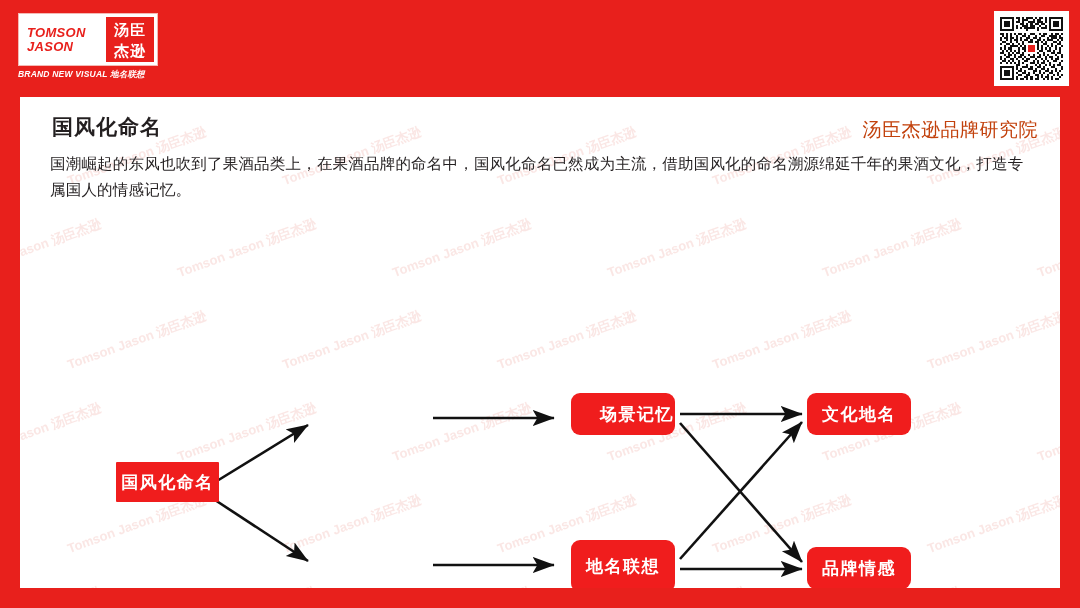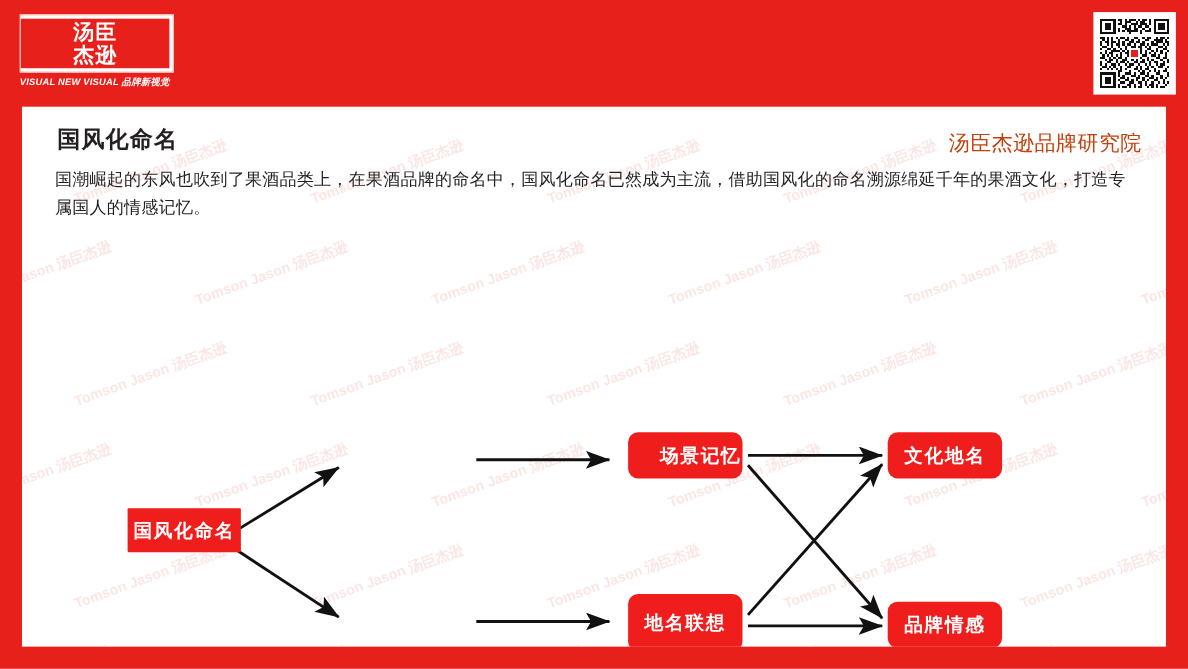--- a/index.html
+++ b/index.html
@@ -67,21 +67,21 @@
     display: flex;
     flex-direction: column;
     align-items: center;
     justify-content: center;
     margin: 3px 3px 3px 0;
   }
   #logo-cn-box span {
     display: block;
     color: #ffffff;
     font-weight: bold;
-    font-size: 19px;
+    font-size: 15px;
     line-height: 21px;
     letter-spacing: 1px;
   }
   #logo-tagline {
     margin-top: 3px;
     color: #ffffff;
     font-style: italic;
     font-weight: bold;
     font-size: 8.5px;
     letter-spacing: 0.2px;
@@ -202,26 +202,30 @@
 </style>
 </head>
 <body>
 
 <div id="page">
 
   <div id="header-band">
 
     <div id="logo-block">
       <div id="logo-main">
+        <div id="logo-latin">
+          <span>TOMSON</span>
+          <span>JASON</span>
+        </div>
         <div id="logo-cn-box">
           <span>汤臣</span>
           <span>杰逊</span>
         </div>
       </div>
-      <div id="logo-tagline">VISUAL NEW VISUAL 品牌新视觉</div>
+      <div id="logo-tagline">BRAND NEW VISUAL 地名联想</div>
     </div>
 
     <div id="qr-code">
       <svg width="67" height="67" viewBox="0 0 33 33" shape-rendering="crispEdges" aria-hidden="true">
         <rect width="33" height="33" fill="#ffffff"></rect>
         <g fill="#111111">
 
           <rect x="1" y="1" width="7" height="1"></rect>
             <rect x="1" y="7" width="7" height="1"></rect>
           <rect x="1" y="1" width="1" height="7"></rect>

